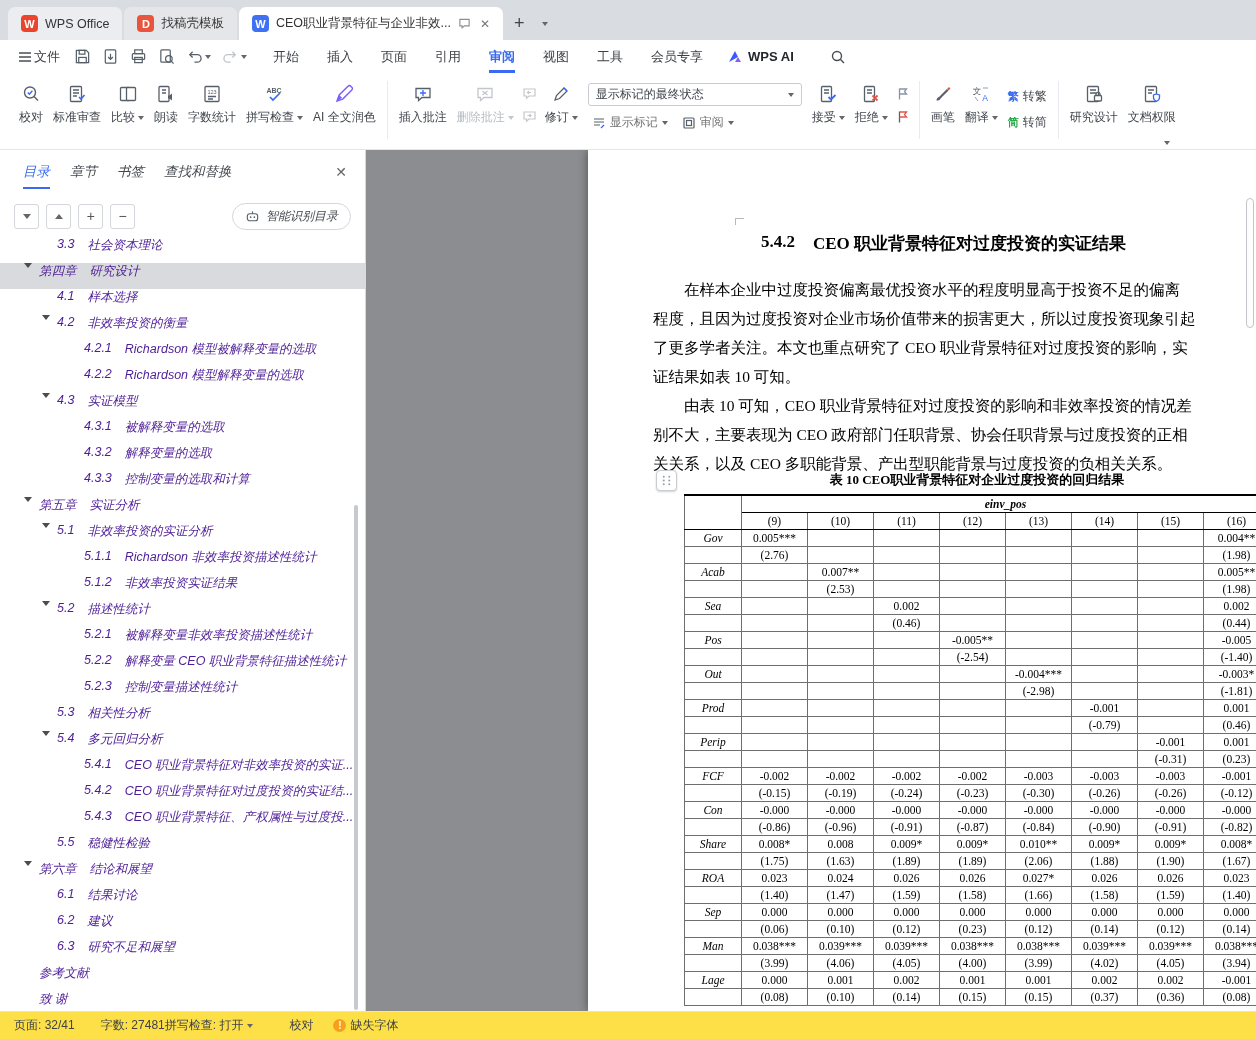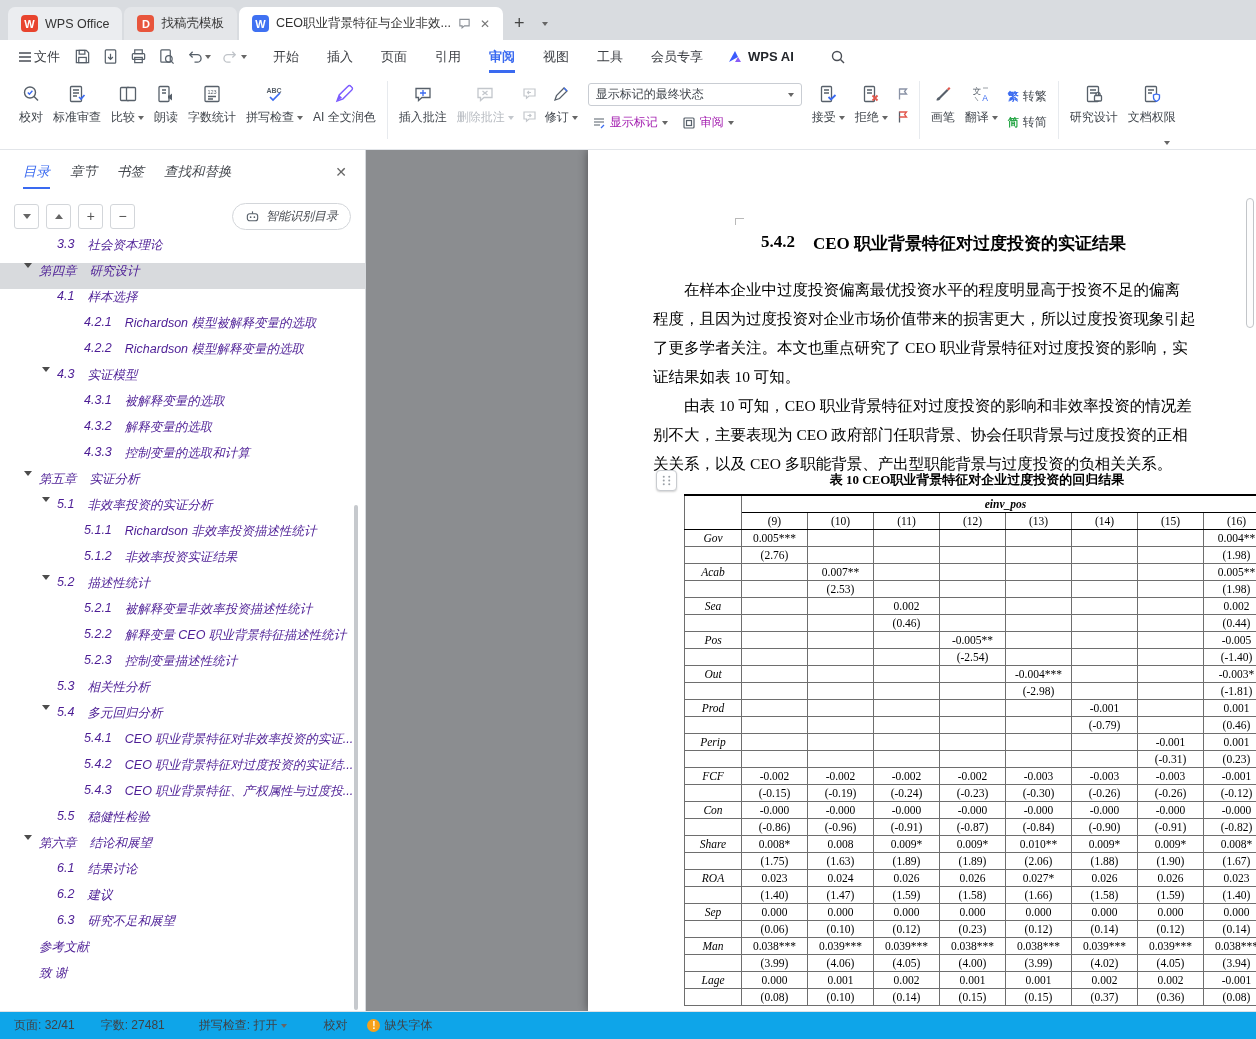--- a/index.html
+++ b/index.html
@@ -35,21 +35,21 @@
 
 .ribbon{height:77px;background:#fff;border-bottom:1px solid #e2e5e9;display:flex;align-items:flex-start;padding:5px 0 0 14px;flex:none;position:relative;overflow:hidden;}
 .rbtn{display:flex;flex-direction:column;align-items:center;gap:3px;padding:4px 5px;border-radius:4px;font-size:12px;color:#41464d;white-space:nowrap;flex:none;}
 .rbtn .ric{height:24px;display:flex;align-items:center;}
 .rlblrow{display:flex;align-items:center;gap:3px;}
 .rbtn.dis{color:#b7bbc1;}
 .rsep{width:1px;height:58px;background:#e7eaee;margin:3px 6px 0;flex:none;}
 .rcol{display:flex;flex-direction:column;gap:6px;margin:5px 5px 0;flex:none;}
 .combo{width:214px;height:23px;border:1px solid #c9cdd3;border-radius:3px;display:flex;align-items:center;justify-content:space-between;padding:0 7px;font-size:12px;color:#41464d;background:#fff;}
 .mrow{display:flex;gap:6px;}
-.minibtn{display:flex;align-items:center;gap:4px;font-size:12px;color:#a21caf;padding:2px 4px;border-radius:3px;white-space:nowrap;}
+.minibtn{display:flex;align-items:center;gap:4px;font-size:12px;color:#737373;padding:2px 4px;border-radius:3px;white-space:nowrap;}
 .mini-col{display:flex;flex-direction:column;gap:9px;margin:9px 3px 0;flex:none;}
 .zrow{display:flex;align-items:center;gap:4px;font-size:12px;color:#41464d;white-space:nowrap;}
 .zico{font-size:11px;color:#3a6af0;font-weight:bold;}
 .rcollapse{position:absolute;right:86px;bottom:4px;}
 
 
 .main{flex:1;display:flex;min-height:0;}
 .sidebar{width:366px;background:#fff;border-right:1px solid #d6d9dd;display:flex;flex-direction:column;position:relative;flex:none;font-style:italic;}
 .stabs{height:44px;display:flex;align-items:center;padding:0 14px;gap:2px;font-size:13.5px;color:#45494f;}
 .stab{padding:12px 9px;position:relative;white-space:nowrap;}
@@ -82,21 +82,21 @@
 #reg-table th,#reg-table td{border:1px solid #6e6e6e;height:17px;padding:0 2px;text-align:center;font-weight:normal;white-space:nowrap;overflow:hidden;}
 #reg-table tr.tophead th{border-top:2px solid #000;}
 #reg-table th.grp{font-style:italic;border-bottom:1px solid #000;font-weight:bold;}
 #reg-table th.corner{border-bottom:1px solid #000;}
 #reg-table tr.colhead th{border-bottom:1px solid #000;}
 #reg-table td.var{font-style:italic;}
 .thandle{position:absolute;left:68px;top:320px;width:21px;height:21px;border:1px solid #c9ccd0;border-radius:4px;background:#fff;display:flex;align-items:center;justify-content:center;box-shadow:0 1px 2px rgba(0,0,0,.18);}
 .dthumb{position:absolute;right:2px;top:48px;width:8px;height:130px;background:#fdfdfd;border:1px solid #c2c5c9;border-radius:4px;}
 
 
-.statusbar{height:28px;background:#0ea5e9;border-top:1px solid #dfe2e6;display:flex;align-items:center;padding:0 14px;font-size:12px;color:#3f4348;flex:none;}
+.statusbar{height:28px;background:#fde047;border-top:1px solid #dfe2e6;display:flex;align-items:center;padding:0 14px;font-size:12px;color:#3f4348;flex:none;}
 .sitem{display:flex;align-items:center;gap:4px;white-space:nowrap;}
 .warnc{width:13px;height:13px;border-radius:50%;background:#f7a11a;color:#fff;font-size:10px;line-height:13px;text-align:center;font-weight:bold;display:inline-block;}
 svg{display:block;}
 </style>
 </head>
 <body>
 
 <div id="app">
 
   <div class="tabbar">
@@ -506,20 +506,25 @@
             <span class="ttl">社会资本理论</span>
           </div>
           <div class="trow l1 sel">
             <span class="tri"></span>
             <span class="num">第四章</span>
             <span class="ttl">研究设计</span>
           </div>
           <div class="trow l2 noexp">
             <span class="num">4.1</span>
             <span class="ttl">样本选择</span>
+          </div>
+          <div class="trow l2">
+            <span class="tri"></span>
+            <span class="num">4.2</span>
+            <span class="ttl">非效率投资的衡量</span>
           </div>
           <div class="trow l3">
             <span class="num">4.2.1</span>
             <span class="ttl">Richardson 模型被解释变量的选取</span>
           </div>
           <div class="trow l3">
             <span class="num">4.2.2</span>
             <span class="ttl">Richardson 模型解释变量的选取</span>
           </div>
           <div class="trow l2">
@@ -994,21 +999,21 @@
               </tr>
             </tbody>
           </table>
       </div>
       <div class="dthumb"></div>
     </div>
   </div>
 
   <div class="statusbar">
     <span class="sitem" style="margin-right:26px">页面: 32/41</span>
-    <span class="sitem" style="margin-right:34px">字数: 27481</span>
+    <span class="sitem" style="">字数: 27481</span>
     <span class="sitem" style="margin-right:36px">
       <span>拼写检查: 打开</span>
       <span class="chev"></span>
     </span>
     <span class="sitem" style="margin-right:20px">校对</span>
     <span class="sitem">
       <span class="warnc">!</span>
       <span>缺失字体</span>
     </span>
   </div>

